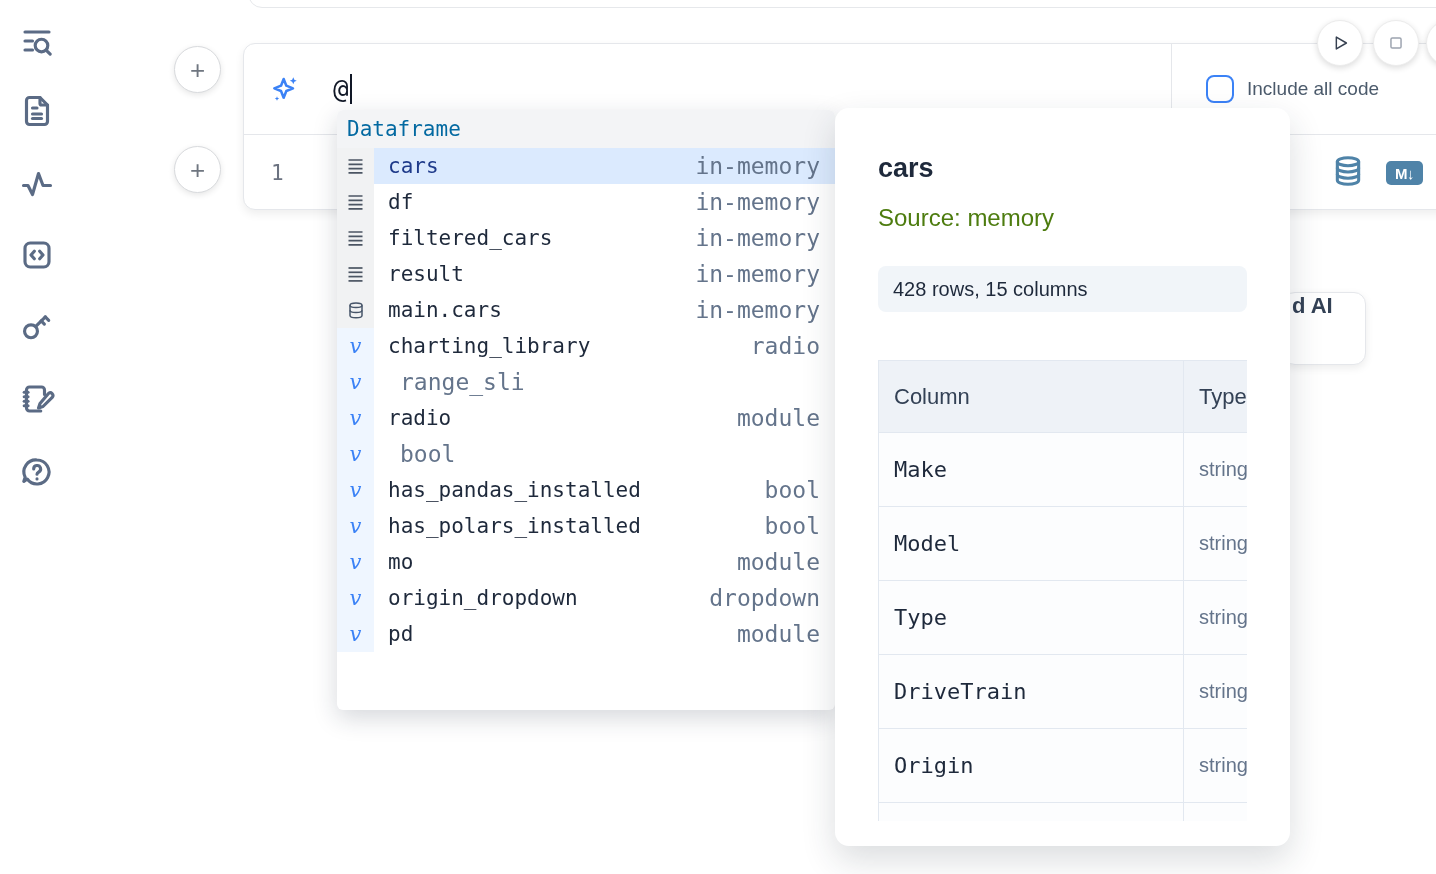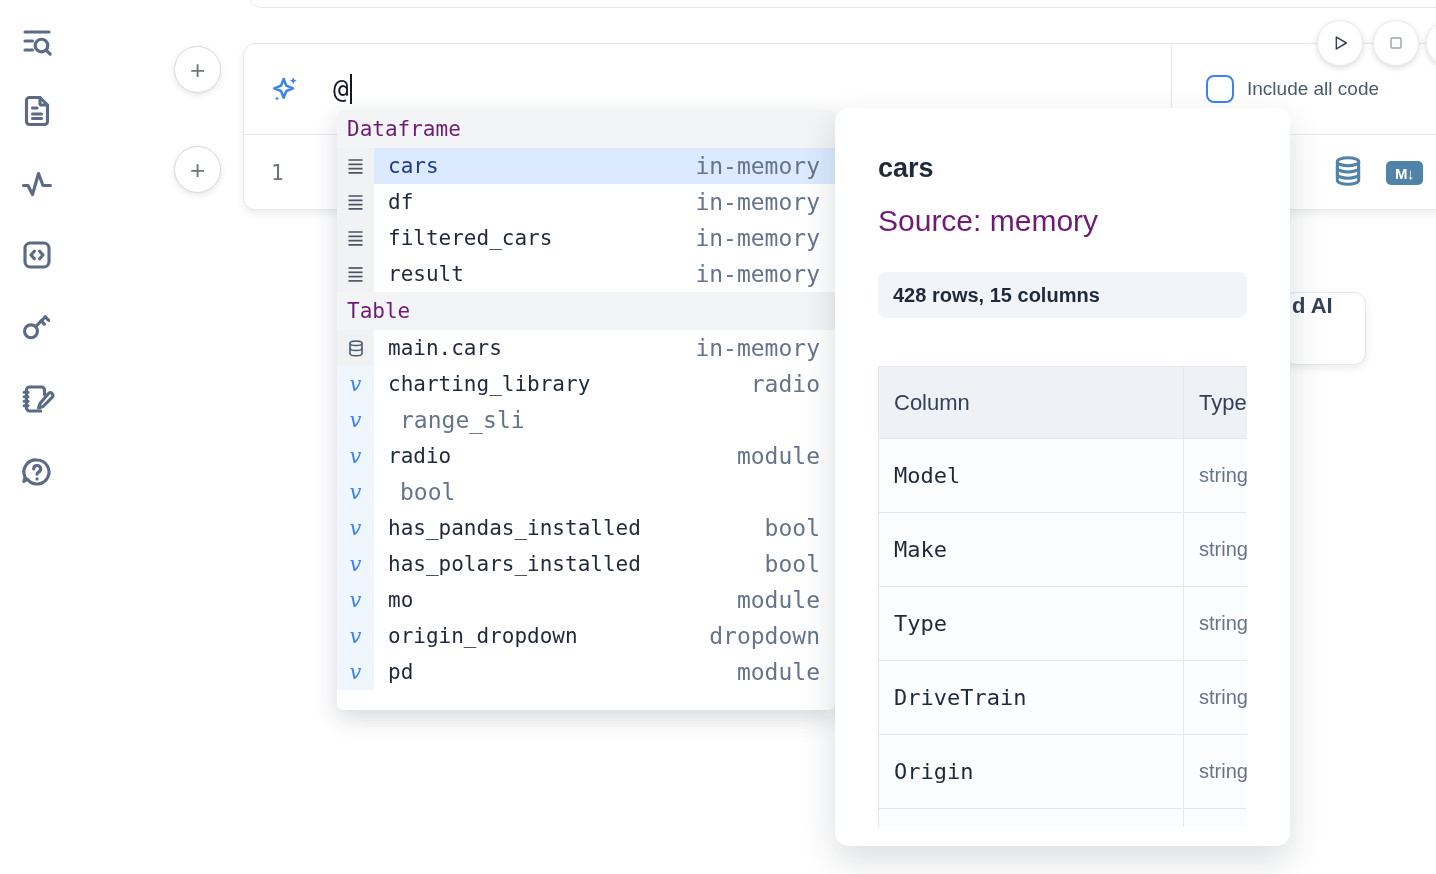--- a/index.html
+++ b/index.html
@@ -55,21 +55,21 @@
     display:flex; align-items:center; justify-content:center; cursor:pointer; z-index:20; }
   .circle-btn svg { width:22px; height:22px; fill:none; stroke-linejoin:round; }
   .run-btn { left:1317px; top:20px; }
   .stop-btn { left:1373px; top:20px; }
   .extra-btn { left:1426px; top:20px; }
 
   
   .dropdown { position:absolute; left:337px; top:110px; width:498px; height:600px; background:#fff;
     border-radius:6px; box-shadow:0 8px 24px rgba(30,41,59,.18); overflow:hidden; z-index:30;
     font-family:"DejaVu Sans Mono",monospace; }
-  .ac-header { height:38px; line-height:38px; background:#f3f4f6; color:#701a75; font-size:21px; padding-left:10px; }
+  .ac-header { height:38px; line-height:38px; background:#f3f4f6; color:#0369a1; font-size:21px; padding-left:10px; }
   .ac-row { display:flex; height:36px; align-items:stretch; cursor:pointer; }
   .ac-gutter { width:37px; flex:none; background:#f1f2f3; display:flex; align-items:center; justify-content:center; }
   .kind-variable .ac-gutter { background:#eff6ff; }
   .ac-gutter .ic { display:none; }
   .kind-dataframe .ac-gutter .ic-lines { display:block; }
   .kind-table .ac-gutter .ic-db { display:block; }
   .kind-variable .ac-gutter .ic-v { display:block; font-family:"DejaVu Serif",serif; font-style:italic;
     font-size:21px; color:#3b82f6; line-height:1; }
   .ac-main { flex:1; display:flex; align-items:center; justify-content:space-between;
     padding:0 15px 0 14px; overflow:hidden; }
@@ -82,23 +82,23 @@
   .ai-ghost-btn { position:absolute; left:1283px; top:292px; width:83px; height:73px; background:#fff;
     border:1px solid #e5e7eb; border-radius:12px; box-shadow:0 3px 8px rgba(0,0,0,.08);
     display:flex; align-items:flex-start; padding-left:8px; z-index:35; cursor:pointer; }
   .ai-ghost-btn span { font-size:22px; font-weight:bold; color:#334155; }
 
   
   .panel { position:absolute; left:835px; top:108px; width:455px; height:738px; background:#fff;
     border-radius:14px; box-shadow:0 14px 34px rgba(30,41,59,.16); z-index:40;
     padding:45px 43px 0 43px; overflow:hidden; }
   .panel-title { font-size:27px; font-weight:bold; color:#1e293b; }
-  .panel-source { margin-top:20px; font-size:30px; color:#701a75; }
+  .panel-source { margin-top:20px; font-size:24px; color:#4d7c0f; }
   .shape-badge { margin-top:34px; height:46px; background:#f1f5f9; border-radius:8px;
-    display:flex; align-items:center; padding-left:15px; font-size:20px; color:#1e293b;font-weight:bold; }
+    display:flex; align-items:center; padding-left:15px; font-size:20px; color:#1e293b; }
   .table-wrap { margin-top:48px; max-height:461px; overflow:hidden; }
   table.schema { width:440px; border-collapse:collapse; }
   table.schema th, table.schema td { border:1px solid #e2e8f0; text-align:left; padding-left:15px; }
   table.schema th { height:72px; background:#eef2f7; font-size:22px; font-weight:400; color:#334155; }
   table.schema th.type-col { width:134px; }
   table.schema td { height:74px; background:#fcfdfe; }
   td.col-name { font-family:"DejaVu Sans Mono",monospace; font-size:22px; color:#1e293b; }
   td.col-type { font-size:20px; color:#64748b; }
 </style>
 </head>
@@ -283,21 +283,20 @@
             </svg>
 
           </span>
           <span class="ac-main">
             <span class="ac-name">result</span>
             <span class="ac-type">in-memory</span>
           </span>
         </div>
     </section>
     <section class="ac-section kind-table">
-      <div class="ac-header">Table</div>
       <div class="ac-row">
           <span class="ac-gutter">
 
             <svg class="ic ic-db" width="18" height="19" viewBox="0 0 24 24">
               <g stroke="#475569" stroke-width="2" fill="none">
                 <ellipse cx="12" cy="5" rx="8" ry="3"></ellipse>
                 <path d="M4 5v6.8a8 3 0 0 0 16 0v-6.8"></path>
                 <path d="M4 11.8v6.8a8 3 0 0 0 16 0v-6.8"></path>
               </g>
             </svg>
@@ -408,25 +407,25 @@
   <div class="table-wrap">
     <table class="schema">
       <thead>
         <tr>
           <th>Column</th>
           <th class="type-col">Type</th>
         </tr>
       </thead>
       <tbody>
         <tr>
+            <td class="col-name">Make</td>
+            <td class="col-type">string</td>
+          </tr>
+          <tr>
             <td class="col-name">Model</td>
-            <td class="col-type">string</td>
-          </tr>
-          <tr>
-            <td class="col-name">Make</td>
             <td class="col-type">string</td>
           </tr>
           <tr>
             <td class="col-name">Type</td>
             <td class="col-type">string</td>
           </tr>
           <tr>
             <td class="col-name">DriveTrain</td>
             <td class="col-type">string</td>
           </tr>

